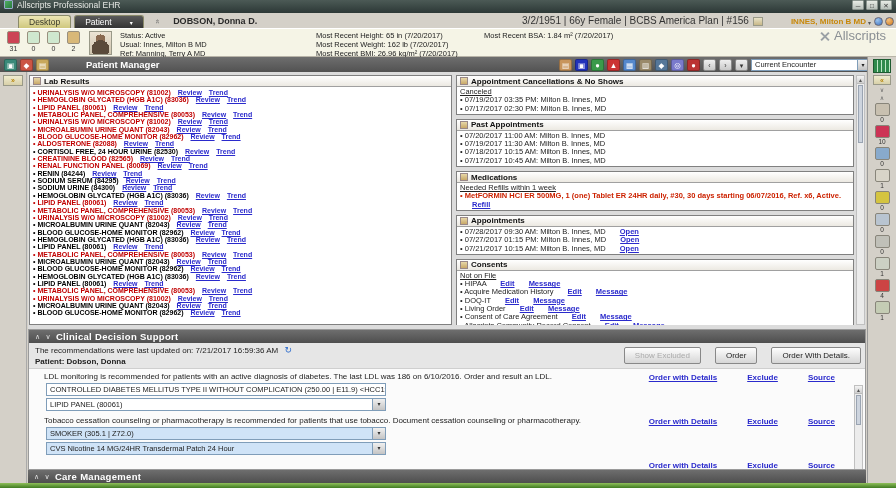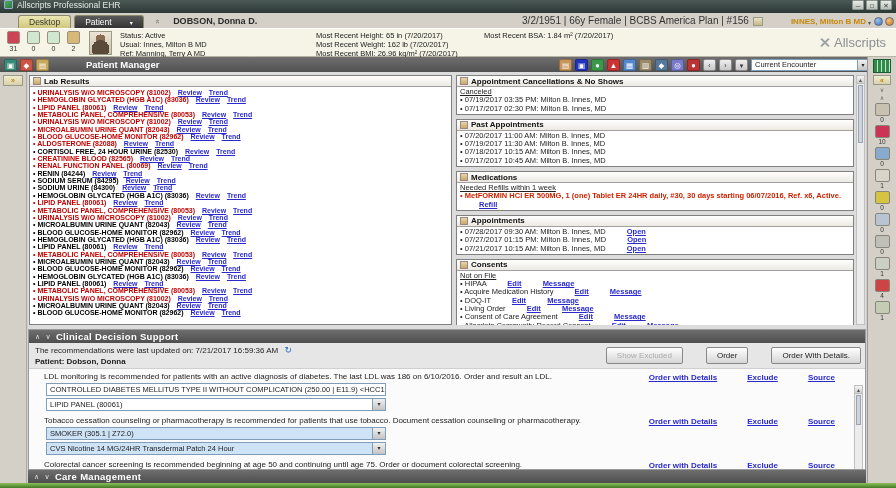--- a/index.html
+++ b/index.html
@@ -37,21 +37,21 @@
   .cnt-num{font-size:7px;color:#333}
   .photo{width:23px;height:24px;border:1px solid #998;background:
     radial-gradient(circle at 50% 78%, #5a4a3a 0 9px, transparent 9px),
     radial-gradient(circle at 50% 34%, #8a6a50 0 5px, transparent 5px),
     linear-gradient(#ece4d4,#cfc4ae);margin-right:8px}
   .bcol{color:#222}
   .bc1{width:196px}
   .bc2{width:236px}
   .bc3{width:168px}
   .bc4{width:150px}
-  .brand{margin-left:auto;display:flex;align-items:center;gap:4px;color:#8a8f94;font-size:13px;padding-right:4px}
+  .brand{margin-left:auto;display:flex;align-items:flex-start;gap:4px;color:#8a8f94;font-size:13px;padding-right:4px}
   .brand-mark{width:11px;height:11px;position:relative}
   .brand-mark::before,.brand-mark::after{content:"";position:absolute;left:5px;top:0;width:2px;height:11px;background:#9aa0a5}
   .brand-mark::before{transform:rotate(45deg)}
   .brand-mark::after{transform:rotate(-45deg)}
 
   
   .toolbar{position:absolute;left:0;top:57px;width:896px;height:15px;background:linear-gradient(#6e6e6e,#525252);display:flex;align-items:center;gap:3px;padding:0 4px}
   .tbi{width:13px;height:12px;border-radius:2px;font-size:7.5px;line-height:12px;text-align:center;color:#fff;background:var(--c);border:1px solid rgba(0,0,0,.25)}
   .tb-title{color:#fff;font-weight:bold;font-size:9.5px;margin:0 0 0 34px}
   .tb-right{margin-left:auto;display:flex;align-items:center;gap:3px}
@@ -76,35 +76,35 @@
   .lab-row.abn{color:#c00000}
   .lnk{color:#2a2acc;text-decoration:underline;font-weight:600;cursor:pointer}
   .lab-row .lnk{margin-left:5px}
 
   .right-col{position:absolute;left:428px;top:3px;width:398px;height:250px;display:flex;flex-direction:column;gap:4px;overflow:hidden}
   .plist{padding:1px 3px;font-size:7.5px;line-height:8.3px}
   .grp{text-decoration:underline;color:#222}
   .li::before{content:"•  ";}
   .med-line{color:#cc2200;font-weight:bold}
   .med-line::before{content:"•  ";}
-  .open-lnk,.edit-lnk,.msg-lnk{margin-left:19px}
+  .open-lnk,.edit-lnk,.msg-lnk{margin-left:12px}
 
   .vscroll{position:absolute;width:9px;background:#ececec;border:1px solid #c0c0c0}
   .vs-main{left:828px;top:3px;height:250px}
   .vs-arrow{height:8px;background:linear-gradient(#f4f4f4,#cfcfcf);border-bottom:1px solid #bbb;font-size:5px;text-align:center;line-height:8px;color:#555}
   .vs-thumb{margin:1px;height:58px;background:#cdd4de;border:1px solid #9aa4b2}
 
   
   .cds{position:absolute;left:28px;top:329px;width:838px;height:141px;background:#f2f2f2;border:1px solid #9a9a9a;overflow:hidden}
   .sec-hdr{height:13px;background:linear-gradient(#6e6e6e,#4e4e4e);color:#fff;display:flex;align-items:center;gap:5px;padding:0 6px;font-size:9.5px;font-weight:bold;letter-spacing:.3px}
   .chev{font-size:7px;color:#e0e0e0;font-weight:normal}
   .cds-info{position:relative;height:26px;background:#e6e6e6;border-bottom:1px solid #cfcfcf;padding:2px 6px;font-size:8px;line-height:11px}
   .refresh{color:#2a6acc;font-size:9px;margin-left:4px}
   .cds-patient{font-weight:bold}
-  .cds-btns{position:absolute;right:4px;top:4px;display:flex;gap:23px}
+  .cds-btns{position:absolute;right:4px;top:4px;display:flex;gap:14px}
   .btn{border:1px solid #888;background:linear-gradient(#fdfdfd,#d6d6d6);font-size:8px;padding:2px 10px;border-radius:2px;color:#222}
   .btn.disabled{color:#aaa}
   .cds-body{background:#fbfbfb;height:102px;position:relative;overflow:hidden}
   .rec{position:relative;padding:3px 6px 2px 15px}
   .rec-text{font-size:8px;color:#222;margin-bottom:2px}
   .sel{width:340px;height:13px;border:1px solid #7f9db9;background:#fff;display:flex;align-items:center;font-size:7.5px;padding-left:3px;margin:2px 0 0 2px;color:#222;white-space:nowrap;overflow:hidden}
   .sel .arr{margin-left:auto;flex:0 0 13px;width:13px;height:100%;background:linear-gradient(#f0f0f0,#c4c4c4);border-left:1px solid #7f9db9;font-size:6px;text-align:center;line-height:11px;color:#333}
   .sel.hl{background:#cfe3f7}
   .rec-links{position:absolute;right:30px;top:4px;display:flex;gap:30px;font-size:8px}
   .vs-cds{right:2px;top:16px;height:120px}
@@ -605,21 +605,20 @@
           <span class="arr">▾</span>
         </div>
         <div class="rec-links">
           <span class="lnk">Order with Details</span>
           <span class="lnk">Exclude</span>
           <span class="lnk">Source</span>
         </div>
       </div>
 
       <div class="rec">
-        <div class="rec-text">Colorectal cancer screening is recommended beginning at age 50 and continuing until age 75. Order or document colorectal screening.</div>
 
         <div class="rec-links">
           <span class="lnk">Order with Details</span>
           <span class="lnk">Exclude</span>
           <span class="lnk">Source</span>
         </div>
       </div>
 
       <div class="vscroll vs-cds" style="position:absolute">
         <div class="vs-arrow">▲</div>

